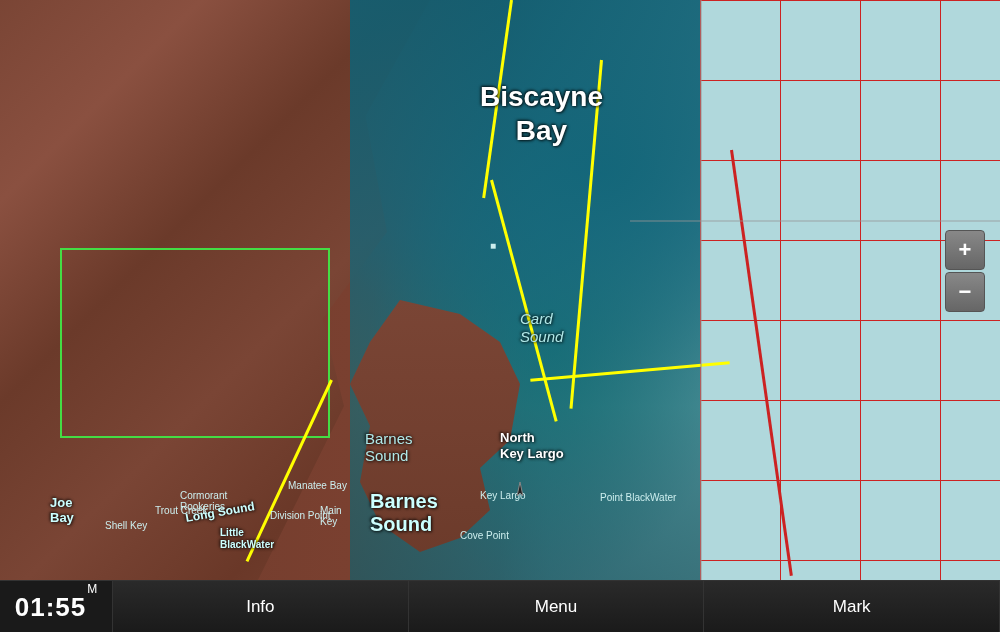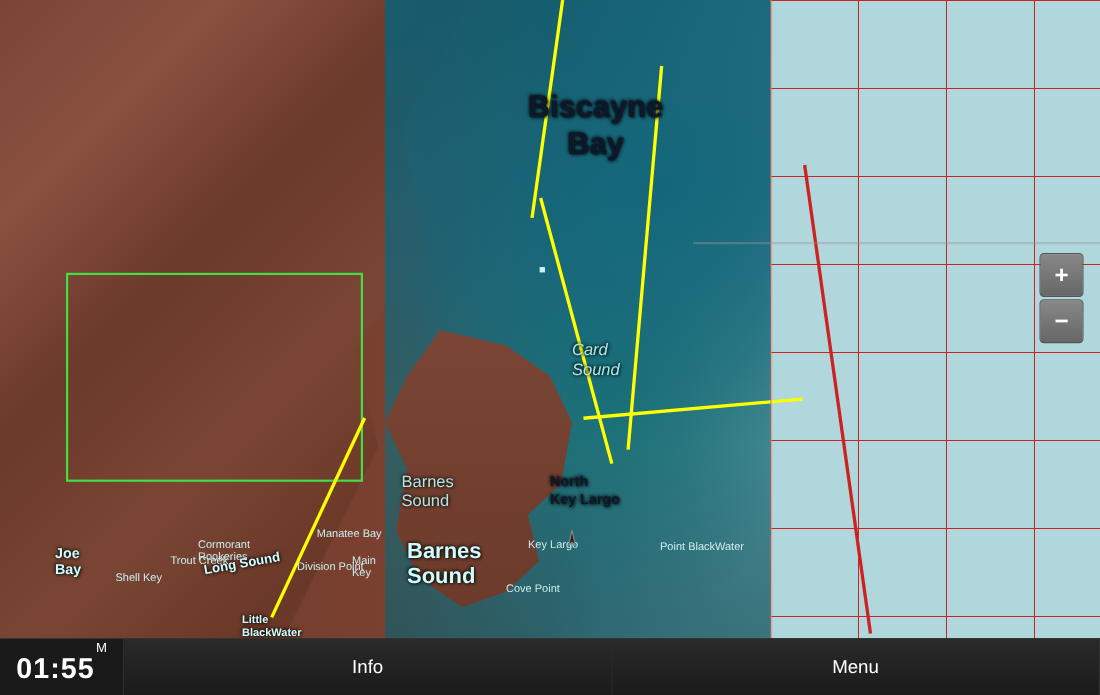--- a/index.html
+++ b/index.html
@@ -149,21 +149,21 @@
       top: 150px; left: 730px;
       width: 3px; height: 430px;
       background: #cc2222;
       transform: rotate(-8deg);
       transform-origin: top center;
     }
 
     
     .map-label {
       position: absolute;
-      color: #0f172a;
+      color: #ffffff;
       font-weight: bold;
       text-shadow: 1px 1px 3px rgba(0,0,0,0.8), -1px -1px 3px rgba(0,0,0,0.8);
       pointer-events: none;
     }
 
     .label-biscayne {
       top: 80px; left: 480px;
       font-size: 28px;
       line-height: 1.2;
       text-align: center;
@@ -185,39 +185,39 @@
     .label-barnes-sound-2 {
       top: 490px; left: 370px;
       font-size: 20px;
       color: #ccffff;
       font-weight: bold;
     }
 
     .label-north-key-largo {
       top: 430px; left: 500px;
       font-size: 13px;
-      color: #0f172a;
+      color: #ffffff;
       line-height: 1.2;
     }
 
     .label-joe-bay {
       top: 495px; left: 50px;
       font-size: 13px;
       color: #ccffff;
     }
 
     .label-long-sound {
       top: 505px; left: 185px;
       font-size: 12px;
       color: #ccffff;
       transform: rotate(-10deg);
     }
 
     .label-little-bw {
-      top: 558px; left: 220px;
+      top: 527px; left: 220px;
       font-size: 10px;
       color: #ccffff;
       line-height: 1.2;
     }
 
     
     .zoom-controls {
       position: absolute;
       right: 15px;
       top: 230px;
@@ -434,14 +434,17 @@
 
   <button class="toolbar-btn">
     <span>Info</span>
   </button>
 
 
   <button class="toolbar-btn">
     <span>Menu</span>
   </button>
 
+  <button class="toolbar-btn">
+    <span>Mark</span>
+  </button>
 
 </div>
 
 </body></html>

